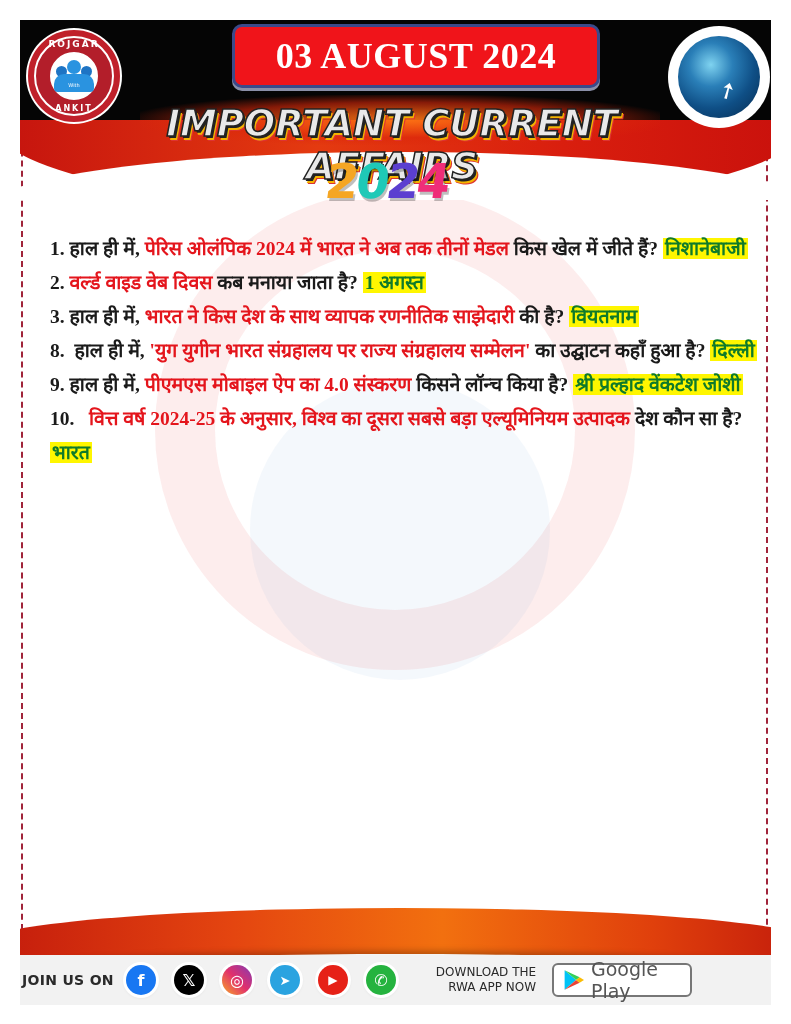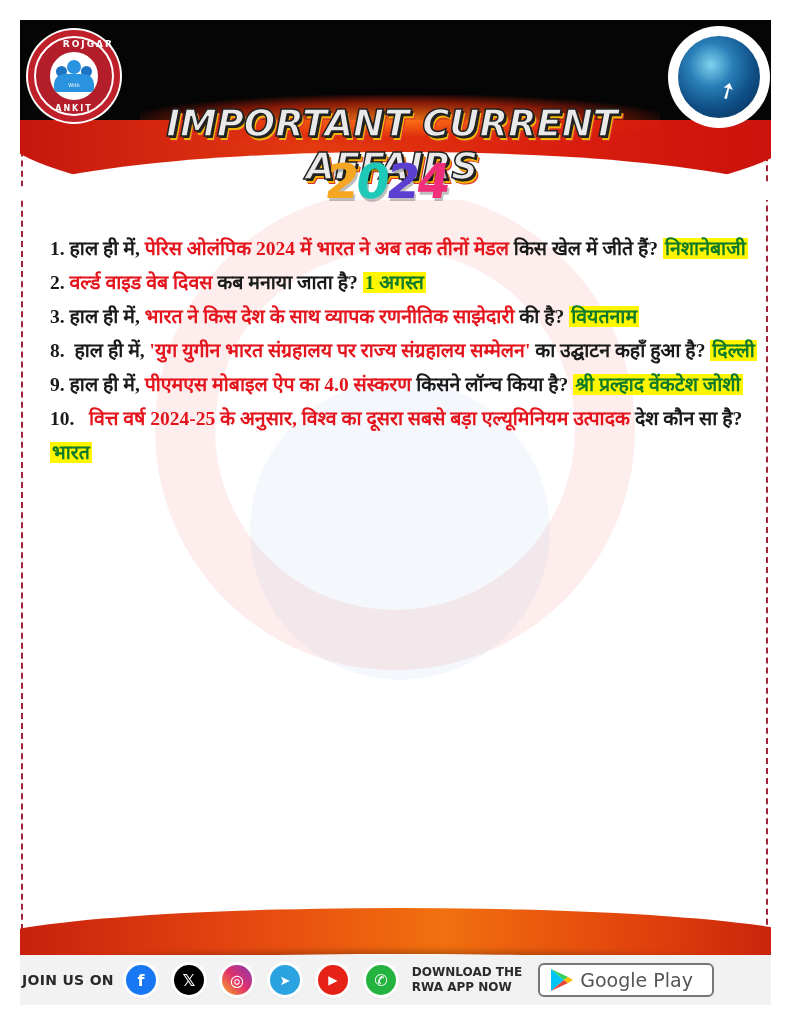--- a/index.html
+++ b/index.html
@@ -19,21 +19,21 @@
     background: linear-gradient(90deg, #c4120e 0%, #e43a10 40%, #d91e0e 70%, #c8100c 100%);
     border-radius: 0 0 50% 50% / 0 0 100% 100%; }
   .header-wave-white { position: absolute; left: -30px; top: 132px; width: 820px; height: 80px; background:#fff;
     border-radius: 50% 50% 0 0 / 70% 70% 0 0; }
   .header-glow { position: absolute; left: 120px; top: 75px; width: 520px; height: 50px;
     background: radial-gradient(ellipse at center, rgba(255,120,20,0.9) 0%, rgba(220,40,10,0.6) 50%, rgba(0,0,0,0) 75%); }
 
   .logo { position: absolute; left: 28px; top: 30px; width: 92px; height: 92px; border-radius: 50%;
     background: #fff; border: 6px solid #c0202a; box-shadow: 0 0 0 2px #fff; }
   .logo-ring { position: absolute; inset: 2px; border-radius: 50%; border: 14px solid #b31e2a; }
-  .logo-text-top { position: absolute; top: 3px; left: 0; width: 100%; text-align: right; color: #fff;
+  .logo-text-top { position: absolute; top: 3px; left: 0; width: 100%; text-align: center; color: #fff;
     font-family: "DejaVu Sans", sans-serif; font-weight: bold; font-size: 9px; letter-spacing: 2px; }
   .logo-text-bottom { position: absolute; bottom: 3px; left: 0; width: 100%; text-align: center; color: #fff;
     font-family: "DejaVu Sans", sans-serif; font-weight: bold; font-size: 8px; letter-spacing: 2px; }
   .logo-people { position: absolute; left: 20px; top: 24px; width: 40px; height: 30px; }
   .logo-people .p { position: absolute; border-radius: 50%; background: #2a93e0; }
   .logo-with { position: absolute; left: 30px; top: 46px; width: 20px; text-align:center; font-size: 5px; color: #fff;
     font-family: "DejaVu Sans", sans-serif; }
 
   .date-badge { position: absolute; left: 232px; top: 24px; width: 368px; height: 64px; background: #f0141a;
     border-radius: 10px; border: 3px solid #3b4a8a; box-shadow: 0 3px 0 #8a8fa8;
@@ -76,22 +76,22 @@
     border-radius: 50% 50% 0 0 / 40% 40% 0 0; }
   .fw-white { position: absolute; left: -40px; top: 52px; width: 840px; height: 80px; background: #f4f4f4;
     border-radius: 50% 50% 0 0 / 30% 30% 0 0; box-shadow: 0 -3px 6px rgba(0,0,0,0.25); }
 
   .footer-bar { position: absolute; left: 20px; top: 955px; width: 751px; height: 50px; background: #f2f2f2;
     display: flex; align-items: center; }
   .join-label { margin-left: 2px; font-family: "DejaVu Sans", sans-serif; font-weight: bold; font-size: 14px; color: #2a2a2a; letter-spacing: 0.3px; }
   .social { display: flex; margin-left: 12px; gap: 18px; }
   .soc { width: 30px; height: 30px; border-radius: 50%; display: flex; align-items: center; justify-content: center;
     color: #fff; font-family: "DejaVu Sans", sans-serif; font-weight: bold; font-size: 16px; box-shadow: 0 0 0 3px #fff, 0 1px 4px rgba(0,0,0,0.25); }
-  .dl-label { margin-left: 16px; font-family: "DejaVu Sans", sans-serif; font-weight: bold; font-size: 12px; color: #2a2a2a; text-align: left; line-height: 15px; }
-  .gplay { margin-left: 16px; width: 176px; height: 34px; border: 2px solid #777; border-radius: 6px; display: flex; align-items: center; background: #fff; }
+  .dl-label { margin-left: 40px; font-family: "DejaVu Sans", sans-serif; font-weight: normal; font-size: 12px; color: #2a2a2a; text-align: right; line-height: 15px; }
+  .gplay { margin-left: 16px; width: 140px; height: 34px; border: 2px solid #777; border-radius: 6px; display: flex; align-items: center; background: #fff; }
   .gplay-icon { width: 26px; height: 26px; margin-left: 8px; }
   .gplay-text { margin-left: 6px; font-family: "DejaVu Sans", sans-serif; font-size: 19px; color: #555; }
 </style>
 </head>
 <body>
 
 <div class="page">
 
   <div class="watermark"></div>
   <div class="watermark-inner"></div>
@@ -112,20 +112,23 @@
     <div class="logo-people">
       <div class="p" style="left:13px;top:0;width:14px;height:14px;"></div>
       <div class="p" style="left:2px;top:6px;width:11px;height:11px;background:#1e74c4;"></div>
       <div class="p" style="left:27px;top:6px;width:11px;height:11px;background:#1e74c4;"></div>
       <div class="p" style="left:0;top:14px;width:40px;height:18px;border-radius:10px 10px 4px 4px;"></div>
     </div>
     <div class="logo-with">With</div>
     <div class="logo-text-bottom">ANKIT</div>
   </div>
 
+  <div class="date-badge">
+    <span class="date-text">03 AUGUST 2024</span>
+  </div>
 
   <div class="globe">
     <div class="globe-inner">
       <span class="globe-arrow">➚</span>
     </div>
   </div>
 
   <div class="title-main">IMPORTANT CURRENT AFFAIRS</div>
 
   <div class="year-badge">

